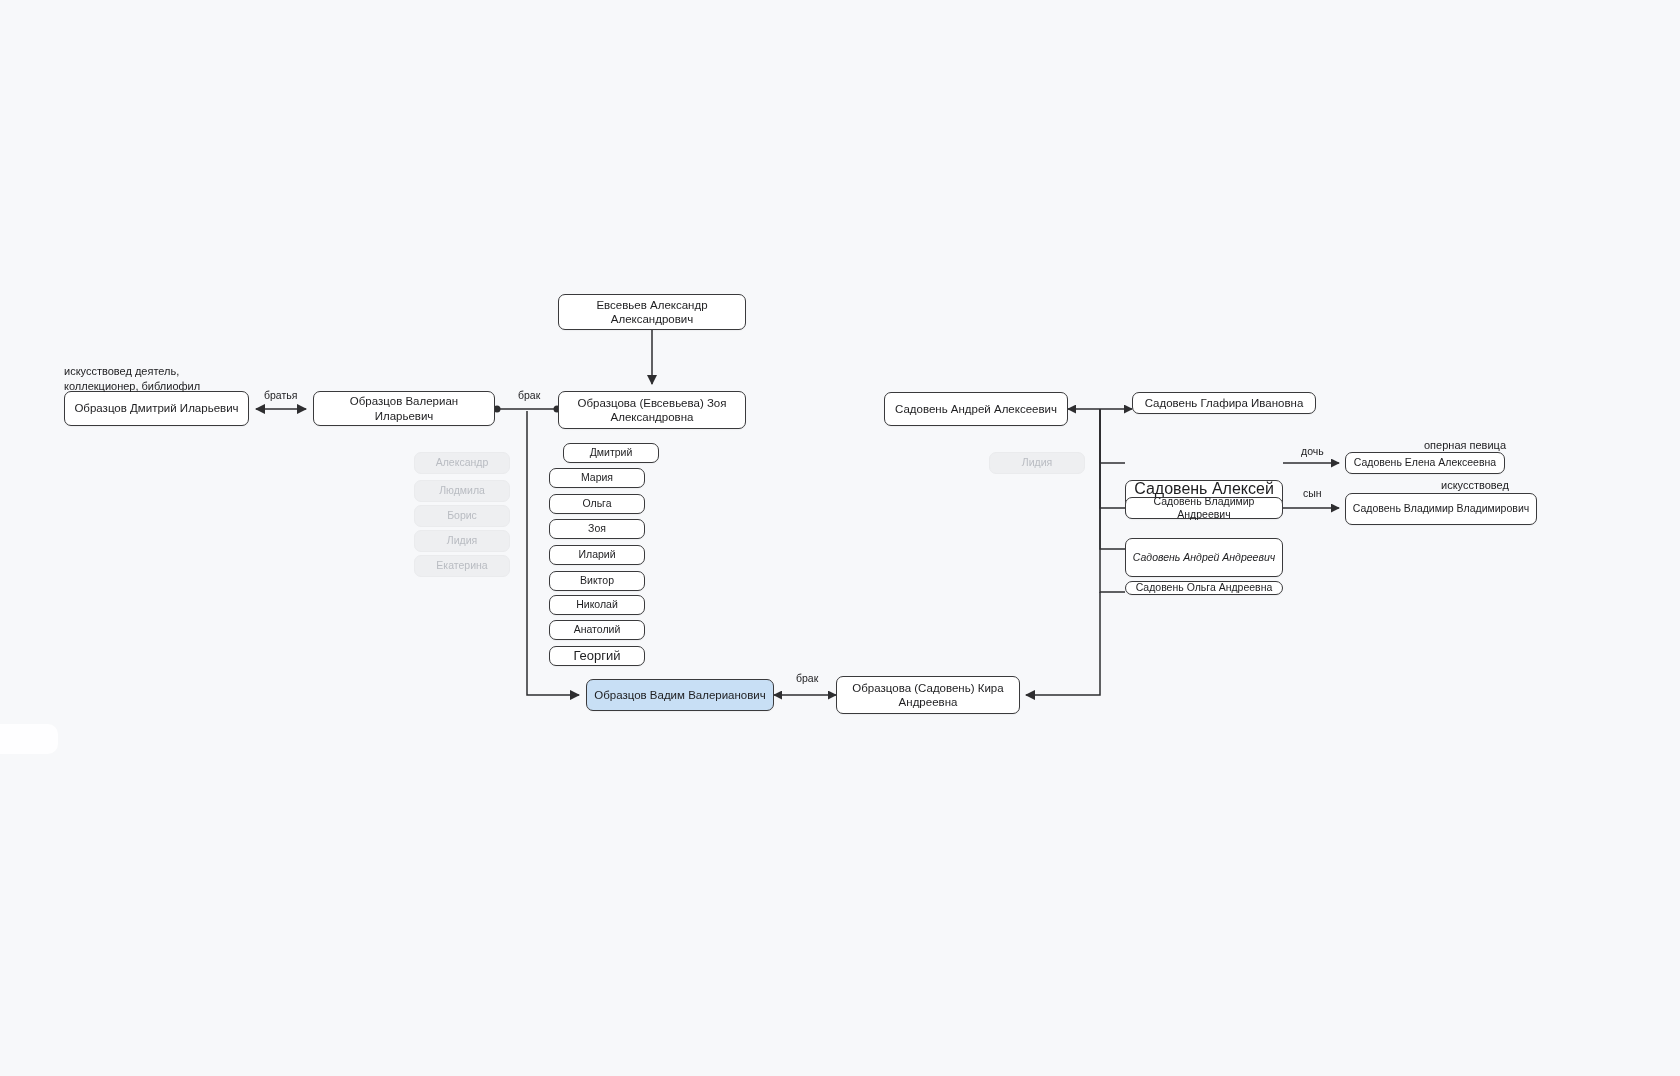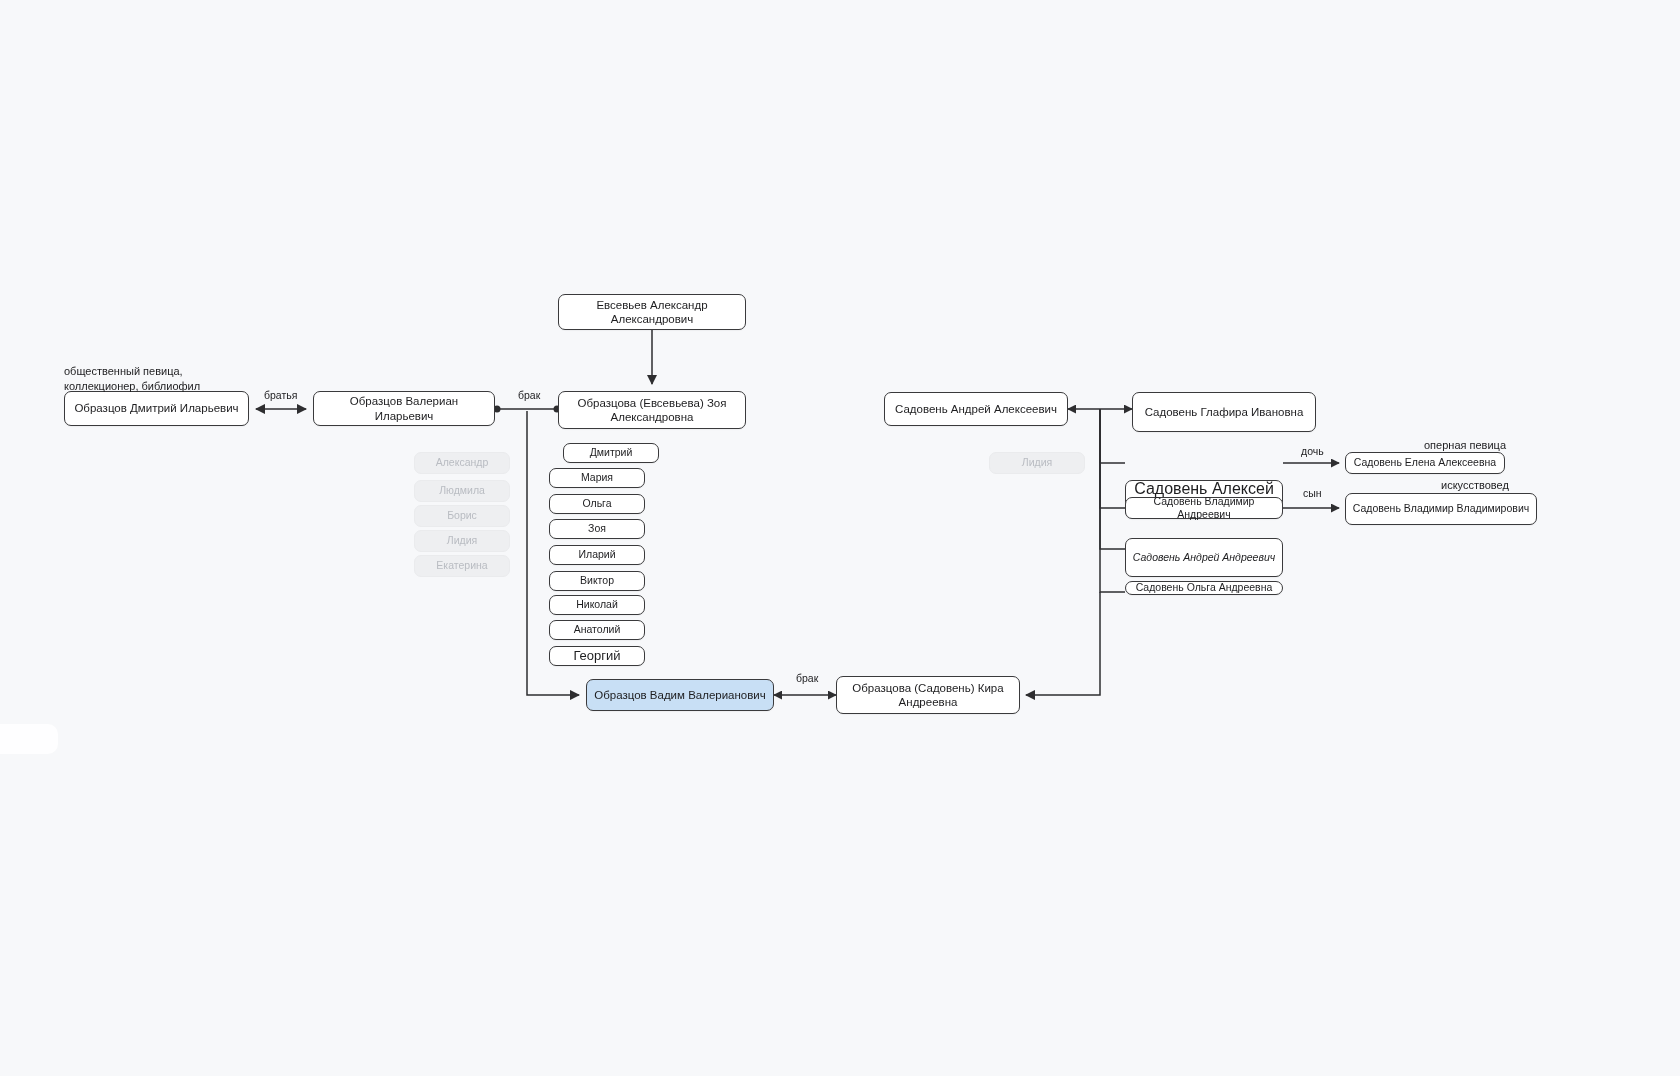--- a/index.html
+++ b/index.html
@@ -117,21 +117,21 @@
   </svg>
 
   <div class="corner-artifact"></div>
 
   <div id="nodes-layer">
       <div class="node" style="left: 558px; top: 294px; width: 188px; height: 36px; font-size: 11.5px;">Евсевьев Александр Александрович</div>
       <div class="node" style="left: 64px; top: 391px; width: 185px; height: 35px; font-size: 11.5px;">Образцов Дмитрий Иларьевич</div>
       <div class="node" style="left: 313px; top: 391px; width: 182px; height: 35px; font-size: 11.5px;">Образцов Валериан Иларьевич</div>
       <div class="node" style="left: 558px; top: 391px; width: 188px; height: 38px; font-size: 11.5px;">Образцова (Евсевьева) Зоя Александровна</div>
       <div class="node" style="left: 884px; top: 392px; width: 184px; height: 34px; font-size: 11.5px;">Садовень Андрей Алексеевич</div>
-      <div class="node" style="left: 1132px; top: 392px; width: 184px; height: 40px; font-size: 11.5px;">Садовень Глафира Ивановна</div>
+      <div class="node" style="left: 1132px; top: 392px; width: 184px; height: 22px; font-size: 11.5px;">Садовень Глафира Ивановна</div>
       <div class="node ghost" style="left: 414px; top: 452px; width: 96px; height: 22px; font-size: 10.5px;">Александр</div>
       <div class="node ghost" style="left: 414px; top: 480px; width: 96px; height: 22px; font-size: 10.5px;">Людмила</div>
       <div class="node ghost" style="left: 414px; top: 505px; width: 96px; height: 22px; font-size: 10.5px;">Борис</div>
       <div class="node ghost" style="left: 414px; top: 530px; width: 96px; height: 22px; font-size: 10.5px;">Лидия</div>
       <div class="node ghost" style="left: 414px; top: 555px; width: 96px; height: 22px; font-size: 10.5px;">Екатерина</div>
       <div class="node ghost" style="left: 989px; top: 452px; width: 96px; height: 22px; font-size: 10.5px;">Лидия</div>
       <div class="node" style="left: 549px; top: 443px; width: 96px; height: 20px; font-size: 10.5px; margin-left: 14px;">Дмитрий</div>
       <div class="node" style="left: 549px; top: 468px; width: 96px; height: 20px; font-size: 10.5px;">Мария</div>
       <div class="node" style="left: 549px; top: 494px; width: 96px; height: 20px; font-size: 10.5px;">Ольга</div>
       <div class="node" style="left: 549px; top: 519px; width: 96px; height: 20px; font-size: 10.5px;">Зоя</div>
@@ -150,19 +150,19 @@
       <div class="node" style="left: 836px; top: 676px; width: 184px; height: 38px; font-size: 11.5px;">Образцова (Садовень) Кира Андреевна</div>
     </div>
   <div id="labels-layer">
       <div class="edge-lbl" style="left: 261px; top: 389px;">братья</div>
       <div class="edge-lbl" style="left: 515px; top: 389px;">брак</div>
       <div class="edge-lbl" style="left: 1298px; top: 445px;">дочь</div>
       <div class="edge-lbl" style="left: 1300px; top: 487px;">сын</div>
       <div class="edge-lbl" style="left: 793px; top: 672px;">брак</div>
     </div>
   <div id="annots-layer">
-      <div class="annot" style="left: 64px; top: 364px;">общественный певица,
+      <div class="annot" style="left: 64px; top: 364px;">искусствовед деятель,
 коллекционер, библиофил</div>
       <div class="annot" style="left: 1424px; top: 438px;">оперная певица</div>
       <div class="annot" style="left: 1441px; top: 478px;">искусствовед</div>
     </div>
 
 </div>
 
 </body></html>

